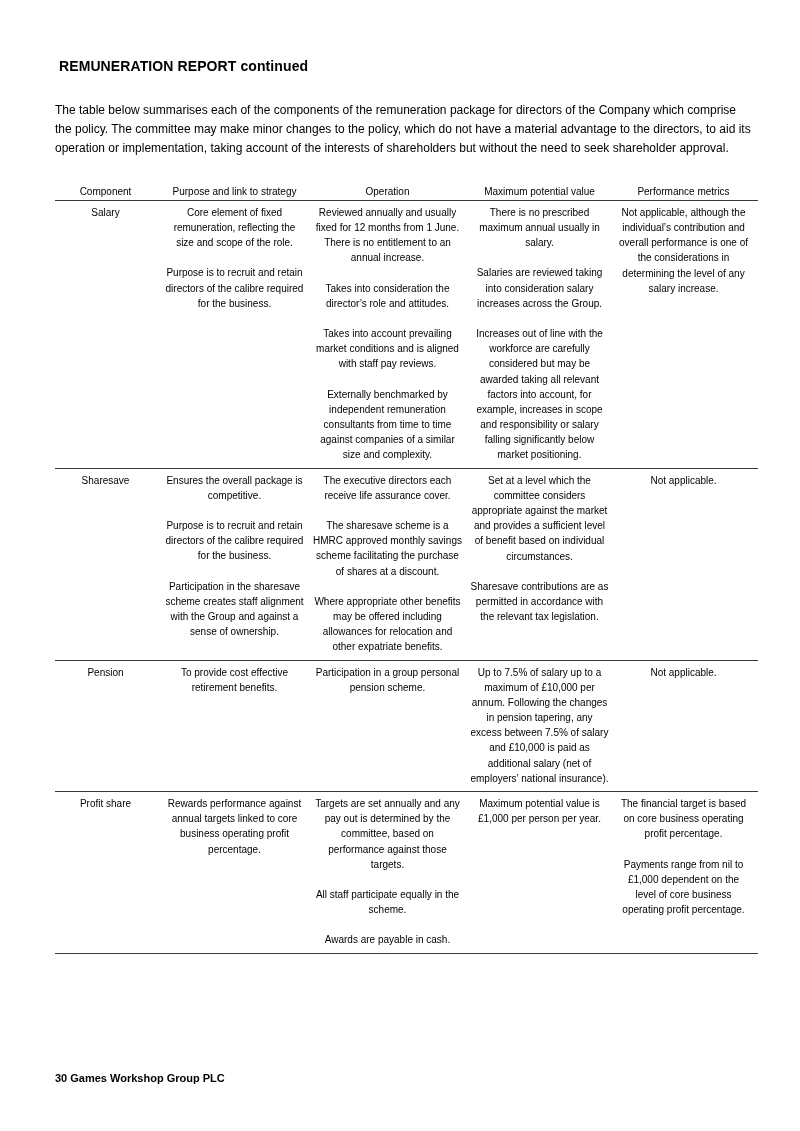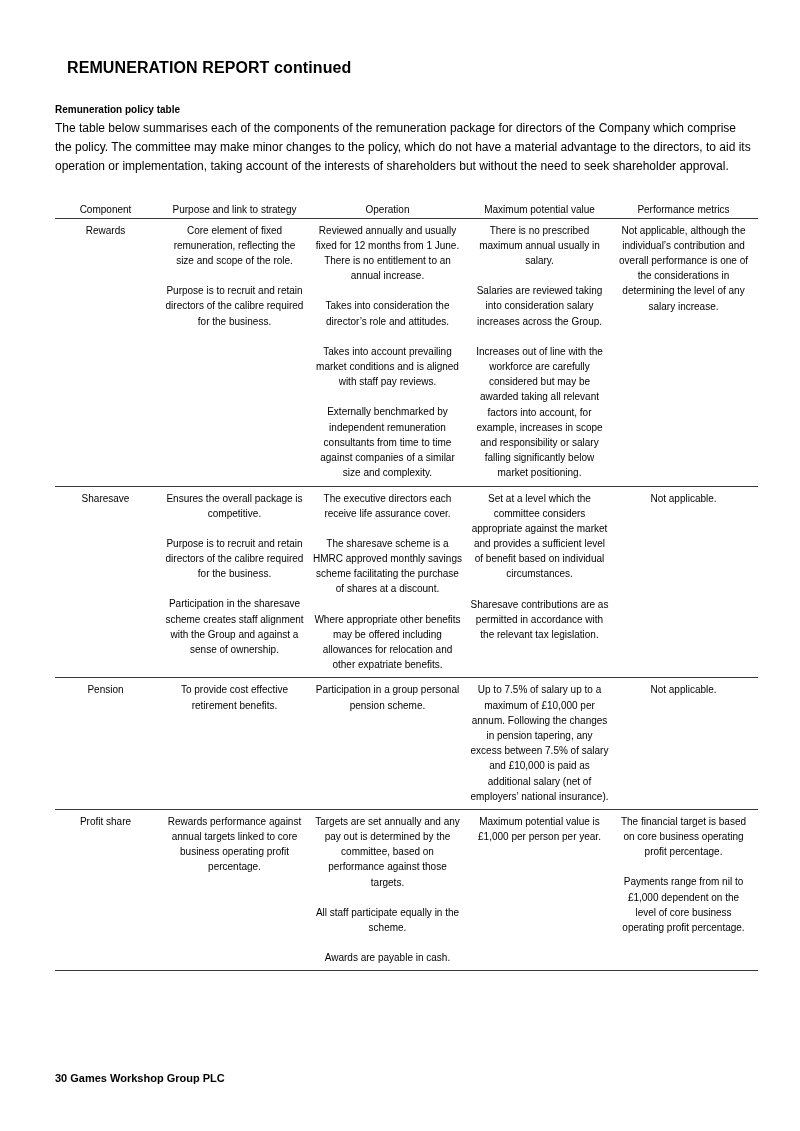--- a/index.html
+++ b/index.html
@@ -22,25 +22,25 @@
     box-sizing: border-box;
   }
   .content {
     position: absolute;
     left: 55px;
     top: 58px;
     width: 703px;
   }
 
   .doc-title {
-    font-size: 16px;
+    font-size: 14px;
     font-weight: bold;
     letter-spacing: 0.1px;
     line-height: 1.2;
-    margin: 0 0 26px 12px;
+    margin: 0 0 26px 4px;
   }
 
   .section-heading {
     font-size: 10px;
     font-weight: bold;
     line-height: 1.45;
     margin: 0 0 1px 0;
   }
 
   .intro {
@@ -100,21 +100,20 @@
 </style>
 </head>
 <body>
 
 <div class="page">
 
   <div class="content">
 
     <h1 class="doc-title">REMUNERATION REPORT continued</h1>
 
-    <div class="section-heading">Remuneration policy table</div>
 
     <p class="intro">The table below summarises each of the components of the remuneration package for directors of the Company which comprise the policy. The committee may make minor changes to the policy, which do not have a material advantage to the directors, to aid its operation or implementation, taking account of the interests of shareholders but without the need to seek shareholder approval.</p>
 
     <table class="policy">
       <colgroup>
         <col class="c0">
           <col class="c1">
           <col class="c2">
           <col class="c3">
           <col class="c4">
@@ -125,21 +124,21 @@
           <th>Purpose and link to strategy</th>
           <th>Operation</th>
           <th>Maximum potential value</th>
           <th>Performance metrics</th>
         </tr>
       </thead>
       <tbody>
 
         <tr>
           <td>
-            <p class="cell-p">Rewards</p>
+            <p class="cell-p">Salary</p>
           </td>
           <td>
             <p class="cell-p">Core element of fixed remuneration, reflecting the size and scope of the role.</p>
             <p class="cell-p">Purpose is to recruit and retain directors of the calibre required for the business.</p>
           </td>
           <td>
             <p class="cell-p">Reviewed annually and usually fixed for 12 months from 1 June. There is no entitlement to an annual increase.</p>
             <p class="cell-p">Takes into consideration the director’s role and attitudes.</p>
             <p class="cell-p">Takes into account prevailing market conditions and is aligned with staff pay reviews.</p>
             <p class="cell-p">Externally benchmarked by independent remuneration consultants from time to time against companies of a similar size and complexity.</p>

